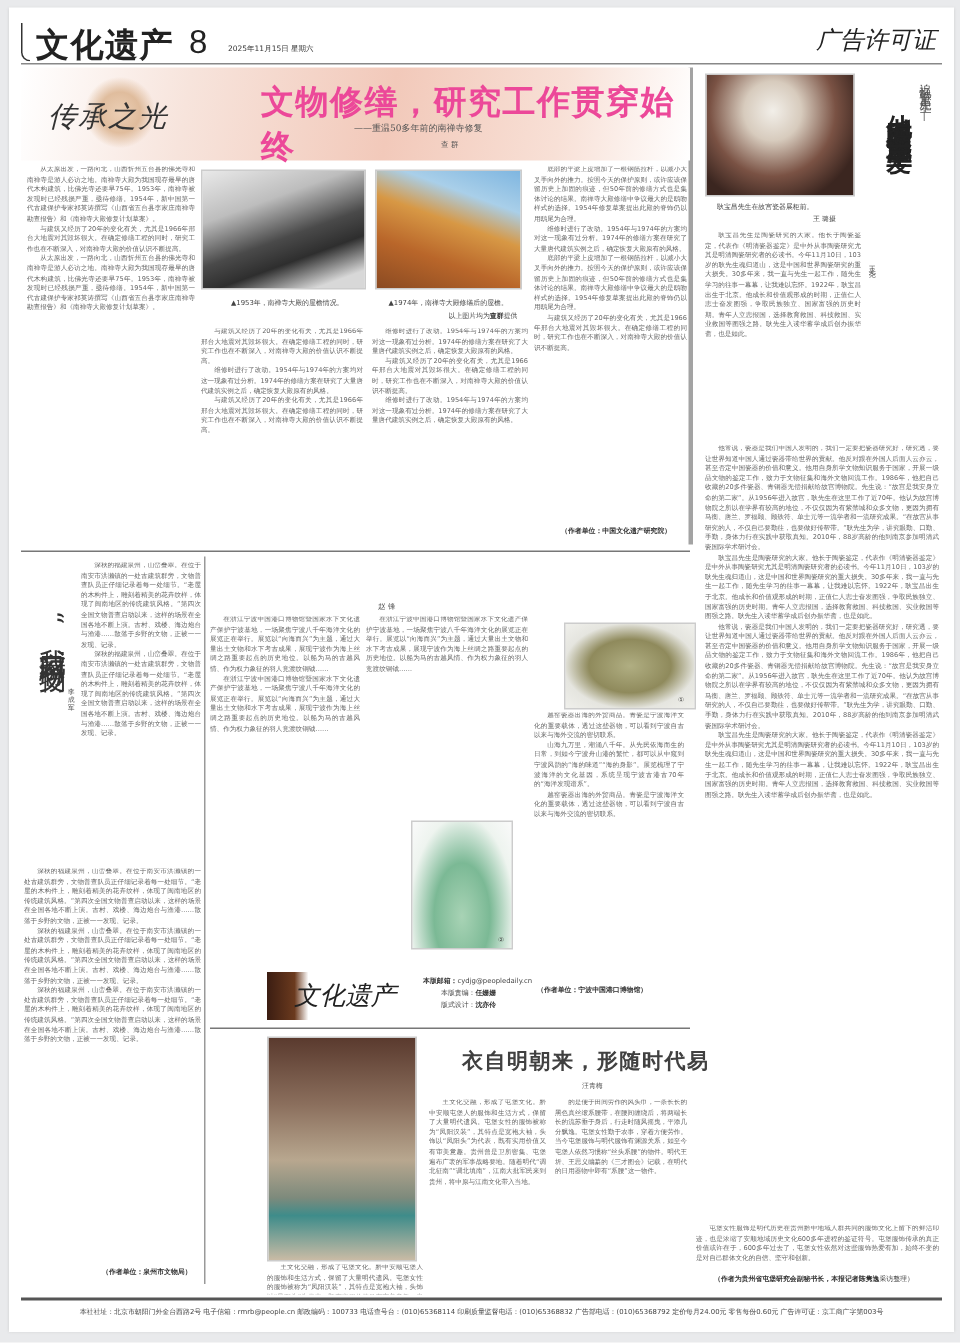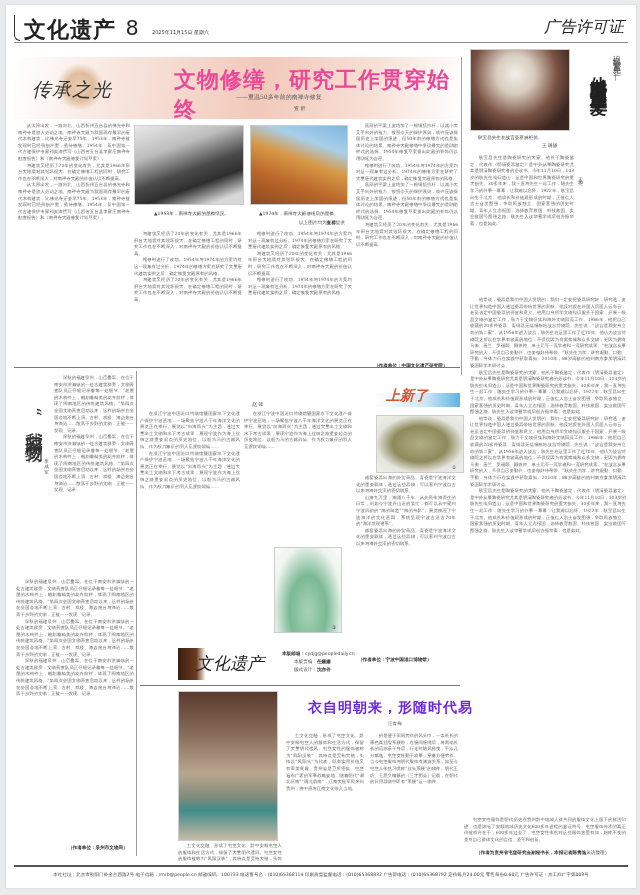--- a/index.html
+++ b/index.html
@@ -7,21 +7,21 @@
 .page{position:absolute;left:6px;top:5px;width:630px;height:883px;background:#fff;box-shadow:0 0 2px #ccc}
 .masthead{position:absolute;left:8px;top:6px;width:614px;height:32px;border-bottom:1px solid #888}
 .masthead .bracket{position:absolute;left:0;top:4px;width:6px;height:26px;border-left:1.5px solid #333;border-bottom:1.5px solid #333;border-radius:0 0 0 6px}
 .section-title{position:absolute;left:10px;top:4px;font-size:22px;font-weight:bold;color:#222;font-family:"DejaVu Sans",sans-serif;letter-spacing:1px}
 .page-num{position:absolute;left:112px;top:4px;font-size:22px;color:#222;font-family:"Liberation Sans",sans-serif}
 .date{position:absolute;left:138px;top:18px;font-size:5px;color:#333;font-family:"DejaVu Sans",sans-serif}
 .logo{position:absolute;right:4px;top:6px;font-size:16px;font-style:italic;color:#222;font-family:"DejaVu Serif",serif}
 .txt{font-size:4.4px;line-height:6.6px;color:#666;text-align:justify;overflow:hidden;font-family:"DejaVu Sans",sans-serif}
 .txt p{text-indent:2em}
 .col{position:absolute}
-.banner{position:absolute;left:8px;top:52px;width:448px;height:318px;border-right:1px solid #a3a3a3}
+.banner{position:absolute;left:8px;top:40px;width:448px;height:318px;border-right:3px solid #a3a3a3}
 .banner-bg{position:absolute;left:0;top:0;width:446px;height:62px;background:linear-gradient(100deg,#fff 0%,#f7e4dc 25%,#f2c9ba 55%,#f8e0d6 80%,#fff 100%)}
 .swirl{position:absolute;left:42px;top:6px;width:48px;height:48px;border-radius:50%;background:radial-gradient(circle,#e8c7a8 0%,#d9b08a 40%,transparent 70%);opacity:.8}
 .chuancheng{position:absolute;left:18px;top:20px;font-size:19px;color:#333;font-style:italic;letter-spacing:1px}
 .h1{position:absolute;left:160px;top:8px;font-size:22px;font-weight:bold;color:#ec4899;font-family:"DejaVu Sans",sans-serif;letter-spacing:1px}
 .subtitle{position:absolute;left:222px;top:36px;font-size:6px;color:#555}
 .byline{position:absolute;left:280px;top:48px;font-size:5px;color:#555}
 .photo{position:absolute;border:1px solid #ccc}
 .cap{position:absolute;font-size:4.6px;color:#444;font-family:"DejaVu Sans",sans-serif}
 .right-art{position:absolute;left:458px;top:40px;width:164px;height:800px}
 .vtitle{position:absolute;writing-mode:vertical-rl;font-weight:bold;color:#222;letter-spacing:2px}
@@ -120,24 +120,20 @@
 
   <div style="position:absolute;left:246px;top:396px;font-size:5px;color:#555">赵 锋</div>
   <div class="col txt" style="left:134px;top:406px;width:100px;height:240px">
     <p>在浙江宁波中国港口博物馆暨国家水下文化遗产保护宁波基地，一场聚焦宁波八千年海洋文化的展览正在举行。展览以“向海而兴”为主题，通过大量出土文物和水下考古成果，展现宁波作为海上丝绸之路重要起点的历史地位。以船为马的古越风情、作为权力象征的羽人竞渡纹铜钺……</p>
     <p>在浙江宁波中国港口博物馆暨国家水下文化遗产保护宁波基地，一场聚焦宁波八千年海洋文化的展览正在举行。展览以“向海而兴”为主题，通过大量出土文物和水下考古成果，展现宁波作为海上丝绸之路重要起点的历史地位。以船为马的古越风情、作为权力象征的羽人竞渡纹铜钺……</p>
   </div>
   <div class="col txt" style="left:238px;top:406px;width:108px;height:140px">
     <p>在浙江宁波中国港口博物馆暨国家水下文化遗产保护宁波基地，一场聚焦宁波八千年海洋文化的展览正在举行。展览以“向海而兴”为主题，通过大量出土文物和水下考古成果，展现宁波作为海上丝绸之路重要起点的历史地位。以船为马的古越风情、作为权力象征的羽人竞渡纹铜钺……</p>
   </div>
 
-  <div class="shangxin">
-    <div style="position:absolute;left:10px;top:6px;width:86px;height:14px;background:linear-gradient(90deg,#fff 0%,#cde7f5 60%,#5fb3e3 100%)"></div>
-    <div style="position:absolute;left:22px;top:0;font-size:14px;font-weight:bold;color:#d9532c;font-style:italic">上新了</div>
-  </div>
   <div class="photo" style="left:370px;top:410px;width:88px;height:58px;background:radial-gradient(ellipse at 50% 50%,#b0ae82 0%,#8f8a5c 45%,#e5e5df 72%,#f0f0ec 100%)"></div>
   <div class="cap" style="left:446px;top:460px">①</div>
   <div class="photo" style="left:268px;top:542px;width:68px;height:86px;background:radial-gradient(ellipse at 50% 75%,#a8d3b5 0%,#7bb995 40%,#eef4ef 75%,#fafafa 100%)"></div>
   <div class="cap" style="left:326px;top:620px">②</div>
   <div class="col txt" style="left:350px;top:470px;width:100px;height:180px">
     <p>越窑瓷器出海的外贸商品。青瓷是宁波海洋文化的重要载体，透过这些器物，可以看到宁波自古以来与海外交流的密切联系。</p>
     <p>山海九万里，潮涌八千年。从先民依海而生的日常，到如今宁波舟山港的繁忙，都可以从中窥到宁波风韵的“海的味道”“海的身影”。展览梳理了宁波海洋的文化基因，系统呈现宁波古港古70年的“海洋发现谱系”。</p>
     <p>越窑瓷器出海的外贸商品。青瓷是宁波海洋文化的重要载体，透过这些器物，可以看到宁波自古以来与海外交流的密切联系。</p>
   </div>
   <div class="cap bold" style="left:352px;top:652px">（作者单位：宁波中国港口博物馆）</div>
@@ -151,21 +147,21 @@
   <div class="cap" style="left:288px;top:654px">
     <span>本版责编：</span><span class="bold">任姗姗</span>
   </div>
   <div class="cap" style="left:288px;top:662px">
     <span>版式设计：</span><span class="bold">沈亦伶</span>
   </div>
 
   <div class="divider-h" style="left:134px;top:680px;width:320px"></div>
 
   <div class="photo" style="left:172px;top:686px;width:100px;height:150px;background:linear-gradient(180deg,#5a3a2e 0%,#8b6f5d 30%,#b8a78f 55%,#7d8a7c 72%,#3e8c8a 80%,#c9bba5 100%)"></div>
-  <div style="position:absolute;left:302px;top:694px;font-size:14px;font-weight:bold;color:#6d28d9;font-family:'DejaVu Sans',sans-serif;letter-spacing:1px">衣自明朝来，形随时代易</div>
+  <div style="position:absolute;left:302px;top:694px;font-size:14px;font-weight:bold;color:#404040;font-family:'DejaVu Sans',sans-serif;letter-spacing:1px">衣自明朝来，形随时代易</div>
   <div style="position:absolute;left:382px;top:716px;font-size:4.6px;color:#555">汪青梅</div>
   <div class="col txt" style="left:280px;top:728px;width:78px;height:128px">
     <p>土文化交融，形成了屯堡文化。黔中安顺屯堡人的服饰和生活方式，保留了大量明代遗风。屯堡女性的服饰被称为“凤阳汉装”，其特点是宽袍大袖，头饰以“凤阳头”为代表，既有实用价值又有审美意趣。贵州曾是卫所密集、屯堡遍布广袤的军事战略要地。随着明代“调北征南”“调北填南”，江南大批军民来到贵州，将中原与江南文化带入当地。</p>
   </div>
   <div class="col txt" style="left:364px;top:728px;width:88px;height:128px">
     <p>的是便于田间劳作的风头巾，一条长长的黑色真丝缎系腰带，在腰间缠绕后，将两端长长的流苏垂于身后，行走时随风摇曳，平添几分飘逸。屯堡女性勤于农事，穿着方便劳作。当今屯堡服饰与明代服饰有渊源关系，如至今屯堡人依然习惯称“丝头系腰”的物件。明代王圻、王思义编纂的《三才图会》记载，在明代的日用器物中即有“系腰”这一物件。</p>
   </div>
   <div class="col txt" style="left:172px;top:838px;width:104px;height:20px">
     <p>土文化交融，形成了屯堡文化。黔中安顺屯堡人的服饰和生活方式，保留了大量明代遗风。屯堡女性的服饰被称为“凤阳汉装”，其特点是宽袍大袖，头饰以“凤阳头”为代表，既有实用价值又有审美意趣。贵州曾是卫所密集、屯堡遍布广袤的军事战略要地。随着明代“调北征南”“调北填南”，江南大批军民来到贵州，将中原与江南文化带入当地。</p>
   </div>

